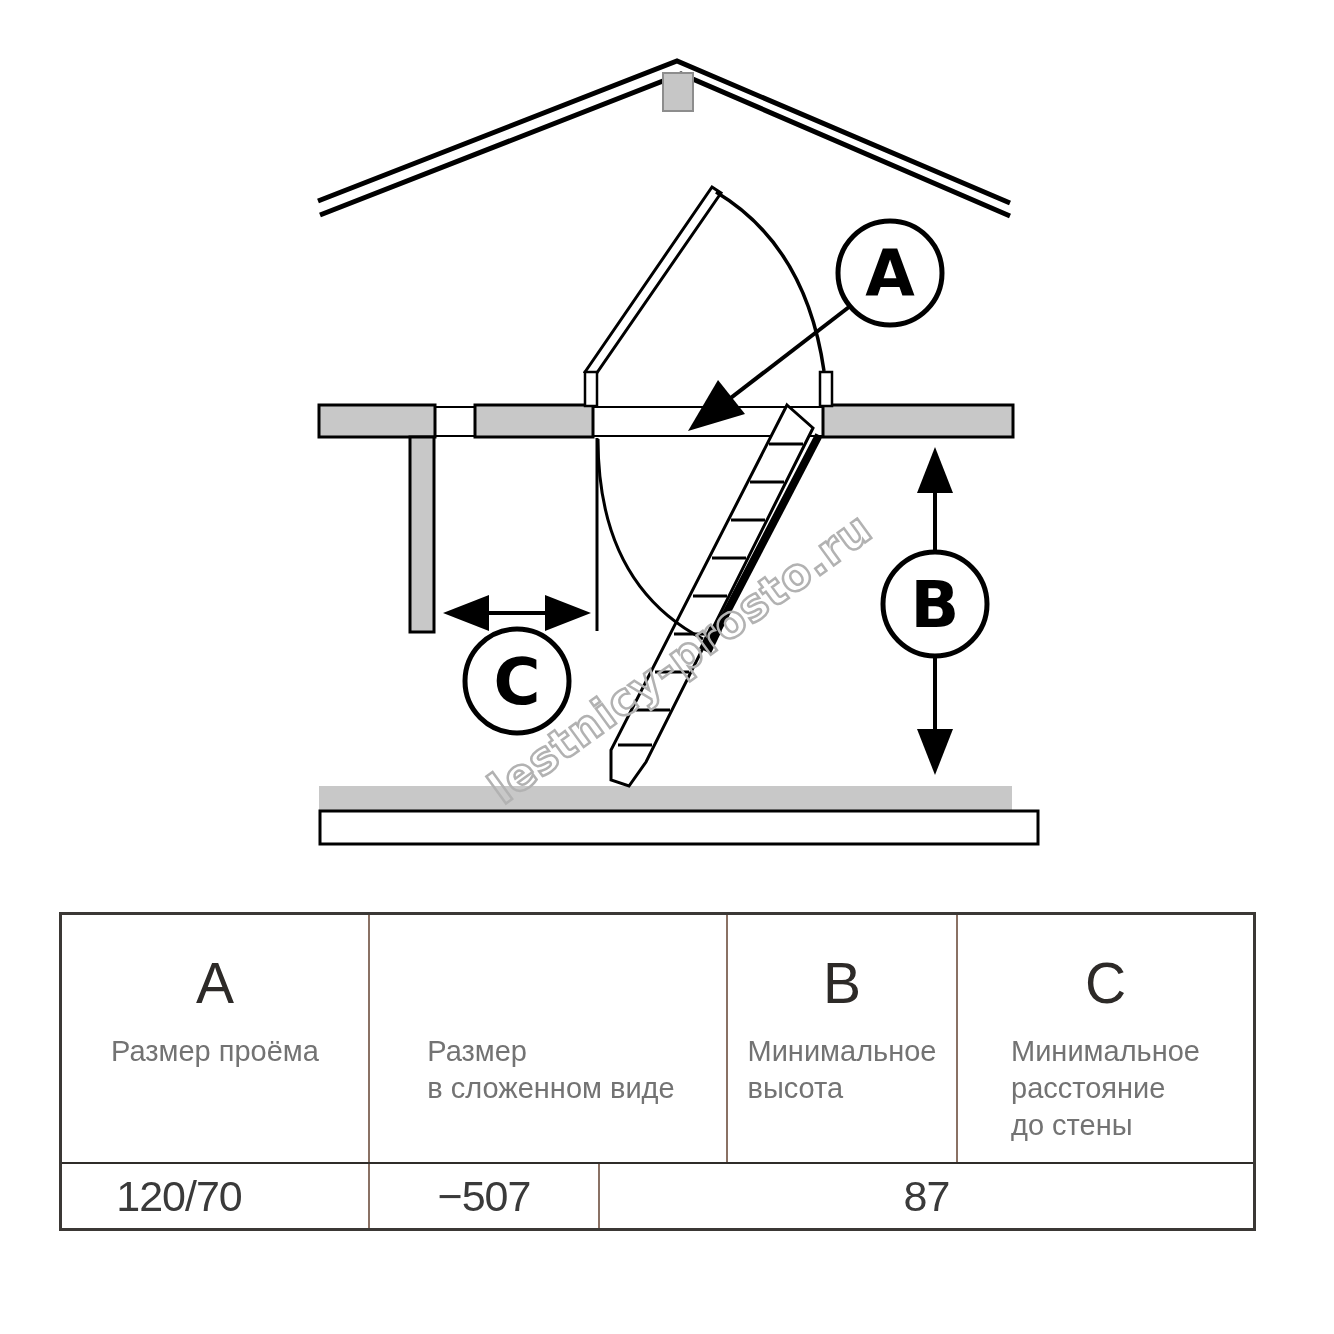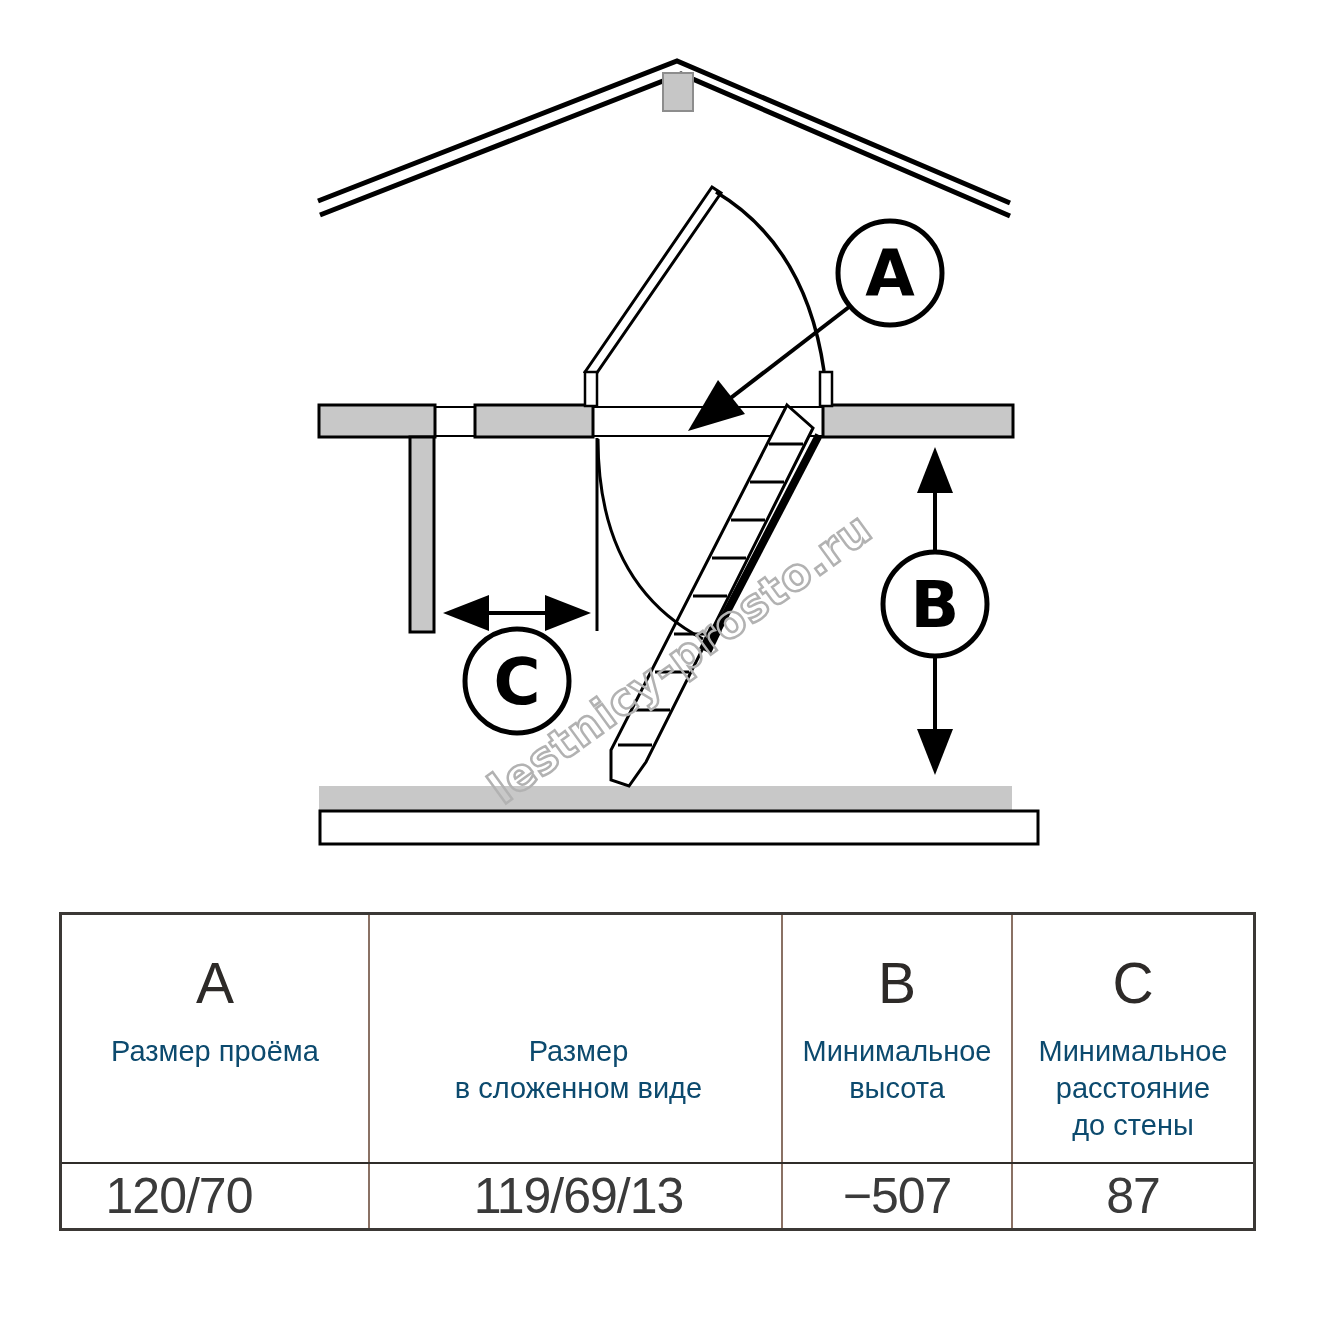--- a/index.html
+++ b/index.html
@@ -12,26 +12,26 @@
              letter-spacing:1px;color:transparent;-webkit-text-stroke:2.5px #b2b2b2;white-space:nowrap;}
   
   #spec-table{position:absolute;left:59px;top:912px;width:1197px;height:319px;z-index:2;
               box-sizing:border-box;border:3px solid #3b3835;display:flex;flex-direction:column;
               background:#ffffff;color:#2d2a28;}
   .t-row{display:flex;flex-direction:row;width:100%;}
   .t-row.header{height:247px;}
   .t-row.values{flex:1;border-top:2px solid #2f2c29;}
   .t-cell{box-sizing:border-box;display:flex;flex-direction:column;align-items:center;}
   .t-cell + .t-cell{border-left:2px solid #8a7164;}
-  .c-a{width:306px;} .c-fold{width:413px;padding-left:6px;} .c-b{width:230px;} .c-c{flex:1;}
+  .c-a{width:306px;} .c-fold{width:358px;padding-left:6px;} .c-b{width:230px;} .c-c{flex:1;}
   .header .t-cell{padding-top:36px;}
   .col-letter{display:block;height:82px;font-size:57px;line-height:64px;color:#2d2a28;}
-  .col-label{font-size:29px;line-height:37px;text-align:center;white-space:pre-line;color:#0c4a6e;}
+  .col-label{font-size:29px;line-height:37px;text-align:left;white-space:pre-line;color:#737373;}
   .value-cell{justify-content:center;}
-  .t-value{font-size:50px;font-weight:300;letter-spacing:-1px;color:#3a3a3a;}
+  .t-value{font-size:43px;font-weight:300;letter-spacing:-1px;color:#3a3a3a;}
   .values .c-a .t-value{transform:translateX(-36px);}
 </style>
 </head>
 <body>
 
 <div id="canvas">
 
   <svg id="diagram-svg" width="1334" height="1334" viewBox="0 0 1334 1334">
 
     <g>
@@ -136,23 +136,20 @@
         <span class="col-letter">C</span>
         <div class="col-label">Минимальное
 расстояние
 до стены</div>
       </div>
     </div>
     <div class="t-row values">
       <div class="t-cell value-cell c-a">
         <span class="t-value">120/70</span>
       </div>
-      <div class="t-cell value-cell c-fold">
-        <span class="t-value">119/69/13</span>
-      </div>
       <div class="t-cell value-cell c-b">
         <span class="t-value">−507</span>
       </div>
       <div class="t-cell value-cell c-c">
         <span class="t-value">87</span>
       </div>
     </div>
   </div>
 
 </div>

